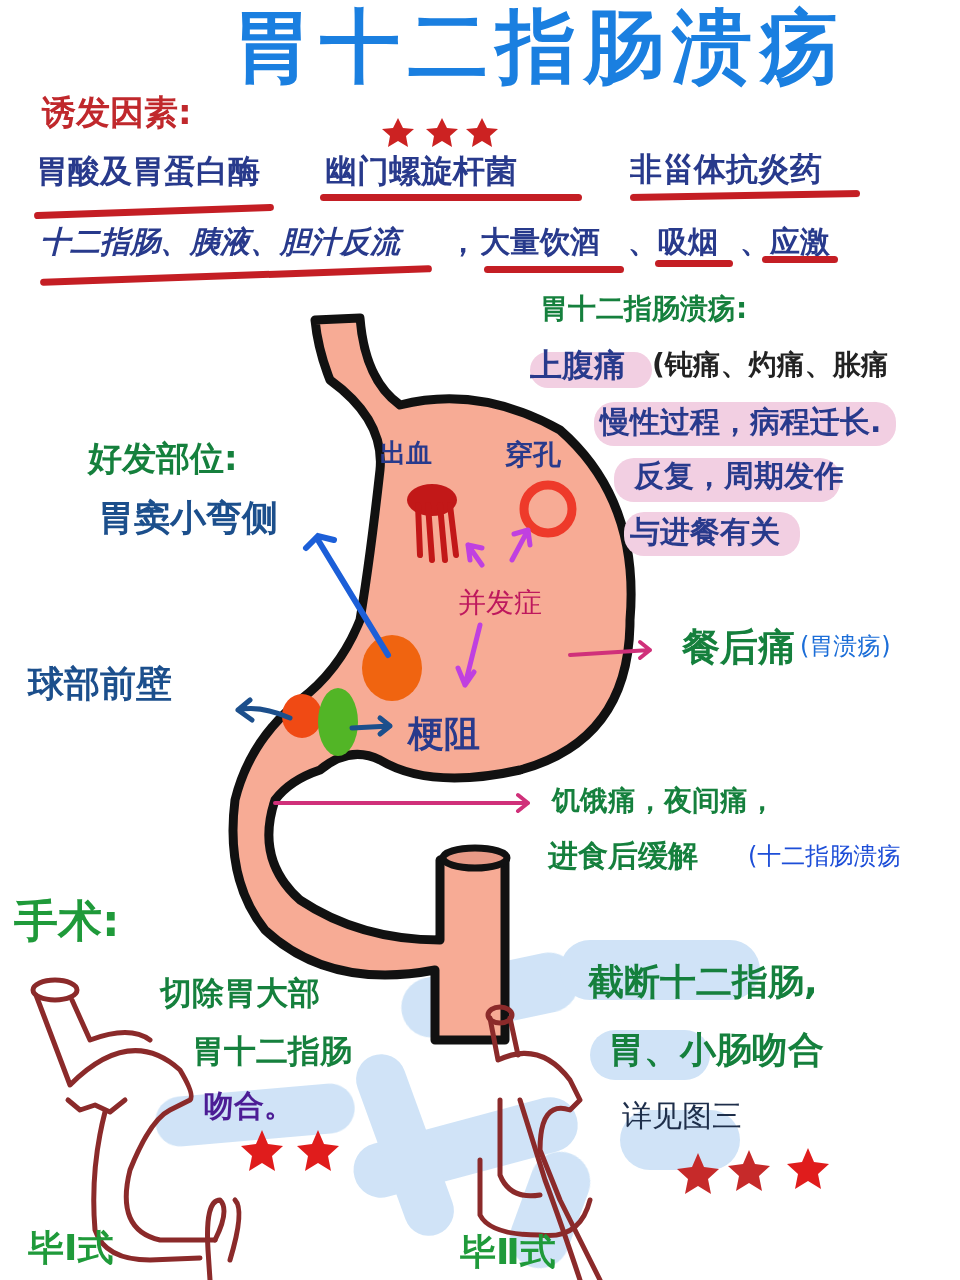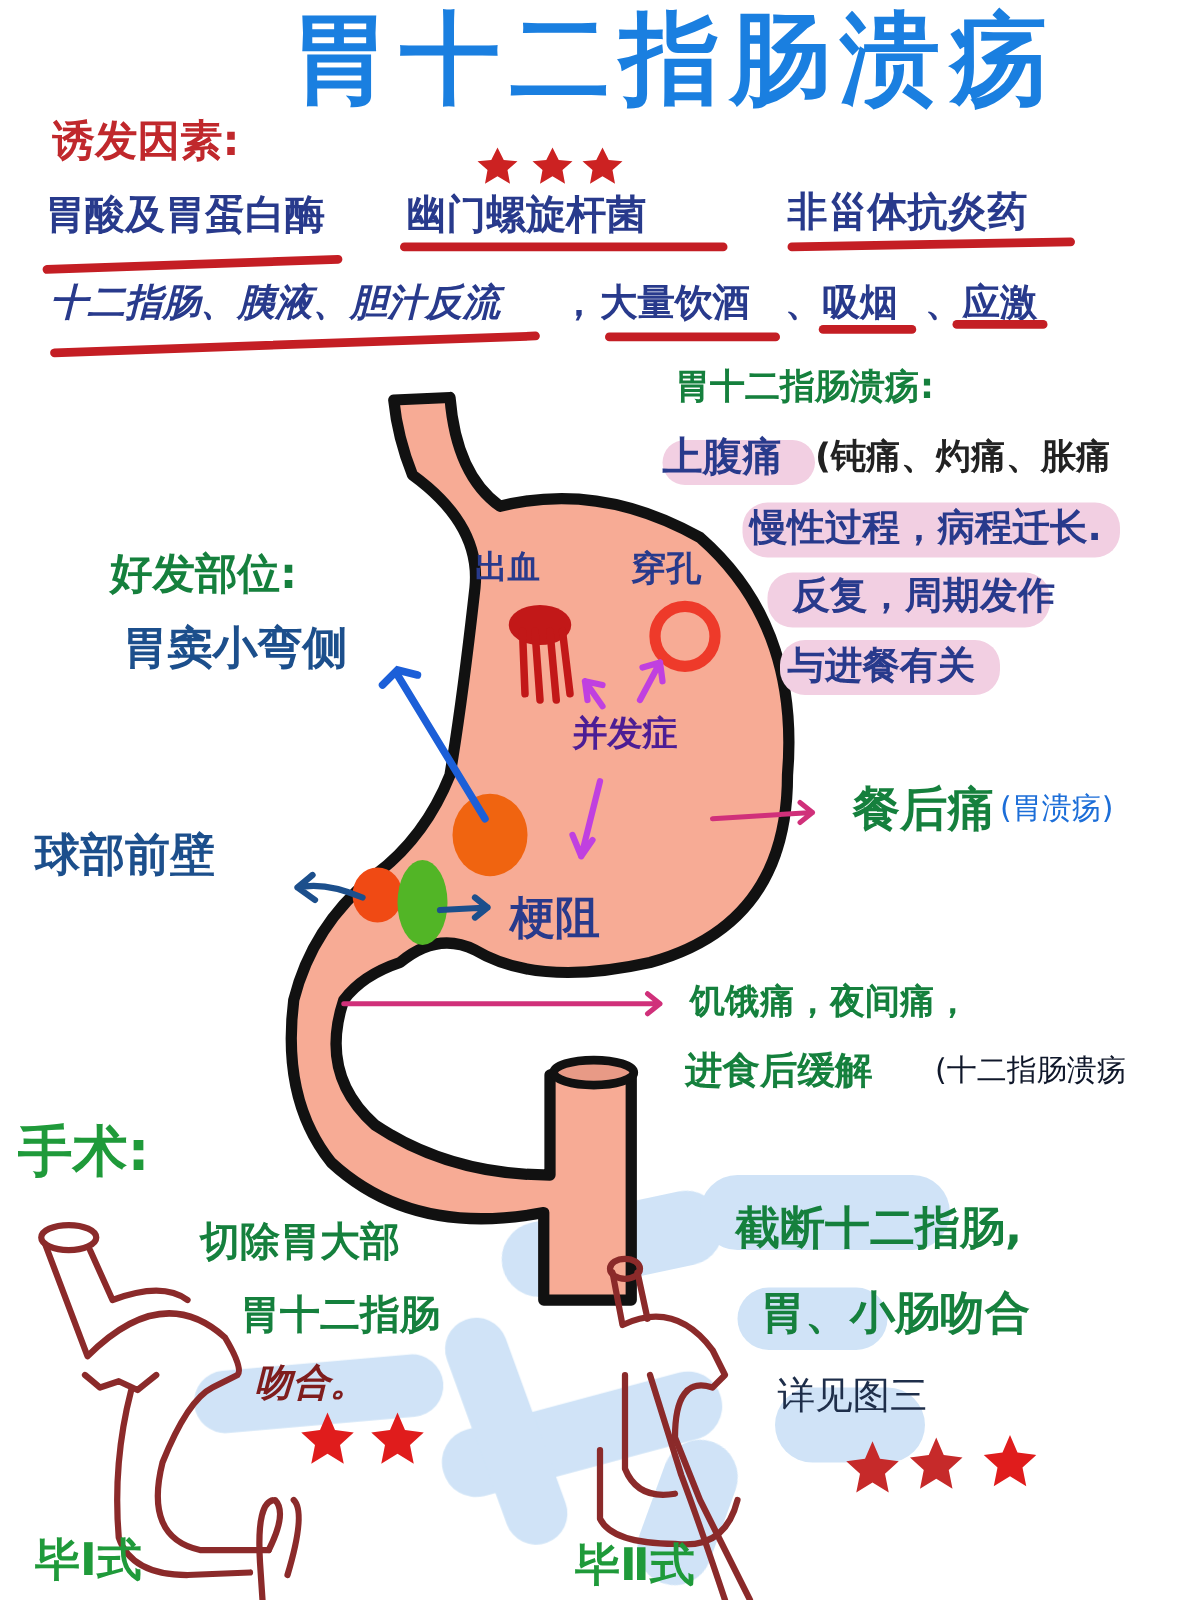--- a/index.html
+++ b/index.html
@@ -6,21 +6,21 @@
   body { width:960px; height:1280px; background:#ffffff; position:relative; overflow:hidden;
          font-family:"DejaVu Sans", sans-serif; }
   .abs { position:absolute; white-space:nowrap; }
   .title { left:232px; top:-6px; font-size:80px; font-weight:bold; color:#1a7fe0; letter-spacing:8px; }
   .h-red { color:#c0282c; font-weight:bold; }
   .navy { color:#283a8c; font-weight:bold; }
   .magenta { color:#15803d; font-weight:bold; }
   .blue { color:#1c4f8c; font-weight:bold; }
   .green { color:#1f9a3a; font-weight:bold; }
   .black { color:#222; font-weight:bold; }
-  .purple { color:#4c1d95; font-weight:bold; }
+  .purple { color:#be185d; font-weight:normal;margin-top:16px; }
   .uline { position:absolute; height:7px; background:#c41e24; border-radius:4px; }
   .hl { position:absolute; background:#f2cfe2; border-radius:20px; }
   svg.layer { position:absolute; left:0; top:0; }
 </style>
 </head>
 <body>
 
 <svg class="layer" width="960" height="1280">
 
   <g fill="#a9cdf0" opacity="0.55">
@@ -146,24 +146,24 @@
 
 <div class="abs navy" style="left:380px;top:436px;font-size:26px;">出血</div>
 <div class="abs navy" style="left:505px;top:436px;font-size:28px;">穿孔</div>
 <div class="abs purple" style="left:458px;top:568px;font-size:28px;">并发症</div>
 <div class="abs navy" style="left:408px;top:710px;font-size:36px;">梗阻</div>
 
 <div class="abs magenta" style="left:682px;top:622px;font-size:38px;">餐后痛</div>
 <div class="abs" style="left:800px;top:630px;font-size:24px;color:#1c6ed8;">(胃溃疡)</div>
 <div class="abs magenta" style="left:552px;top:782px;font-size:28px;">饥饿痛，夜间痛，</div>
 <div class="abs magenta" style="left:548px;top:836px;font-size:30px;">进食后缓解</div>
-<div class="abs" style="left:748px;top:840px;font-size:24px;color:#0f172a;">(十二指肠溃疡</div>
+<div class="abs" style="left:748px;top:840px;font-size:24px;color:#1d4ed8;">(十二指肠溃疡</div>
 
 <div class="abs green" style="left:14px;top:892px;font-size:44px;">手术:</div>
 <div class="abs magenta" style="left:160px;top:972px;font-size:32px;">切除胃大部</div>
 <div class="abs magenta" style="left:192px;top:1030px;font-size:32px;">胃十二指肠</div>
-<div class="abs" style="left:204px;top:1086px;font-size:30px;color:#7f1d1d;font-weight:bold;font-style:italic;">吻合。</div>
+<div class="abs" style="left:204px;top:1086px;font-size:30px;color:#4c1d95;font-weight:bold;">吻合。</div>
 <div class="abs green" style="left:28px;top:1224px;font-size:36px;">毕Ⅰ式</div>
 
 <div class="abs magenta" style="left:588px;top:958px;font-size:36px;">截断十二指肠,</div>
 <div class="abs magenta" style="left:608px;top:1026px;font-size:36px;">胃、小肠吻合</div>
 <div class="abs" style="left:622px;top:1096px;font-size:30px;color:#1e2e4a;">详见图三</div>
 <div class="abs green" style="left:460px;top:1228px;font-size:36px;">毕Ⅱ式</div>
 
 </body></html>

